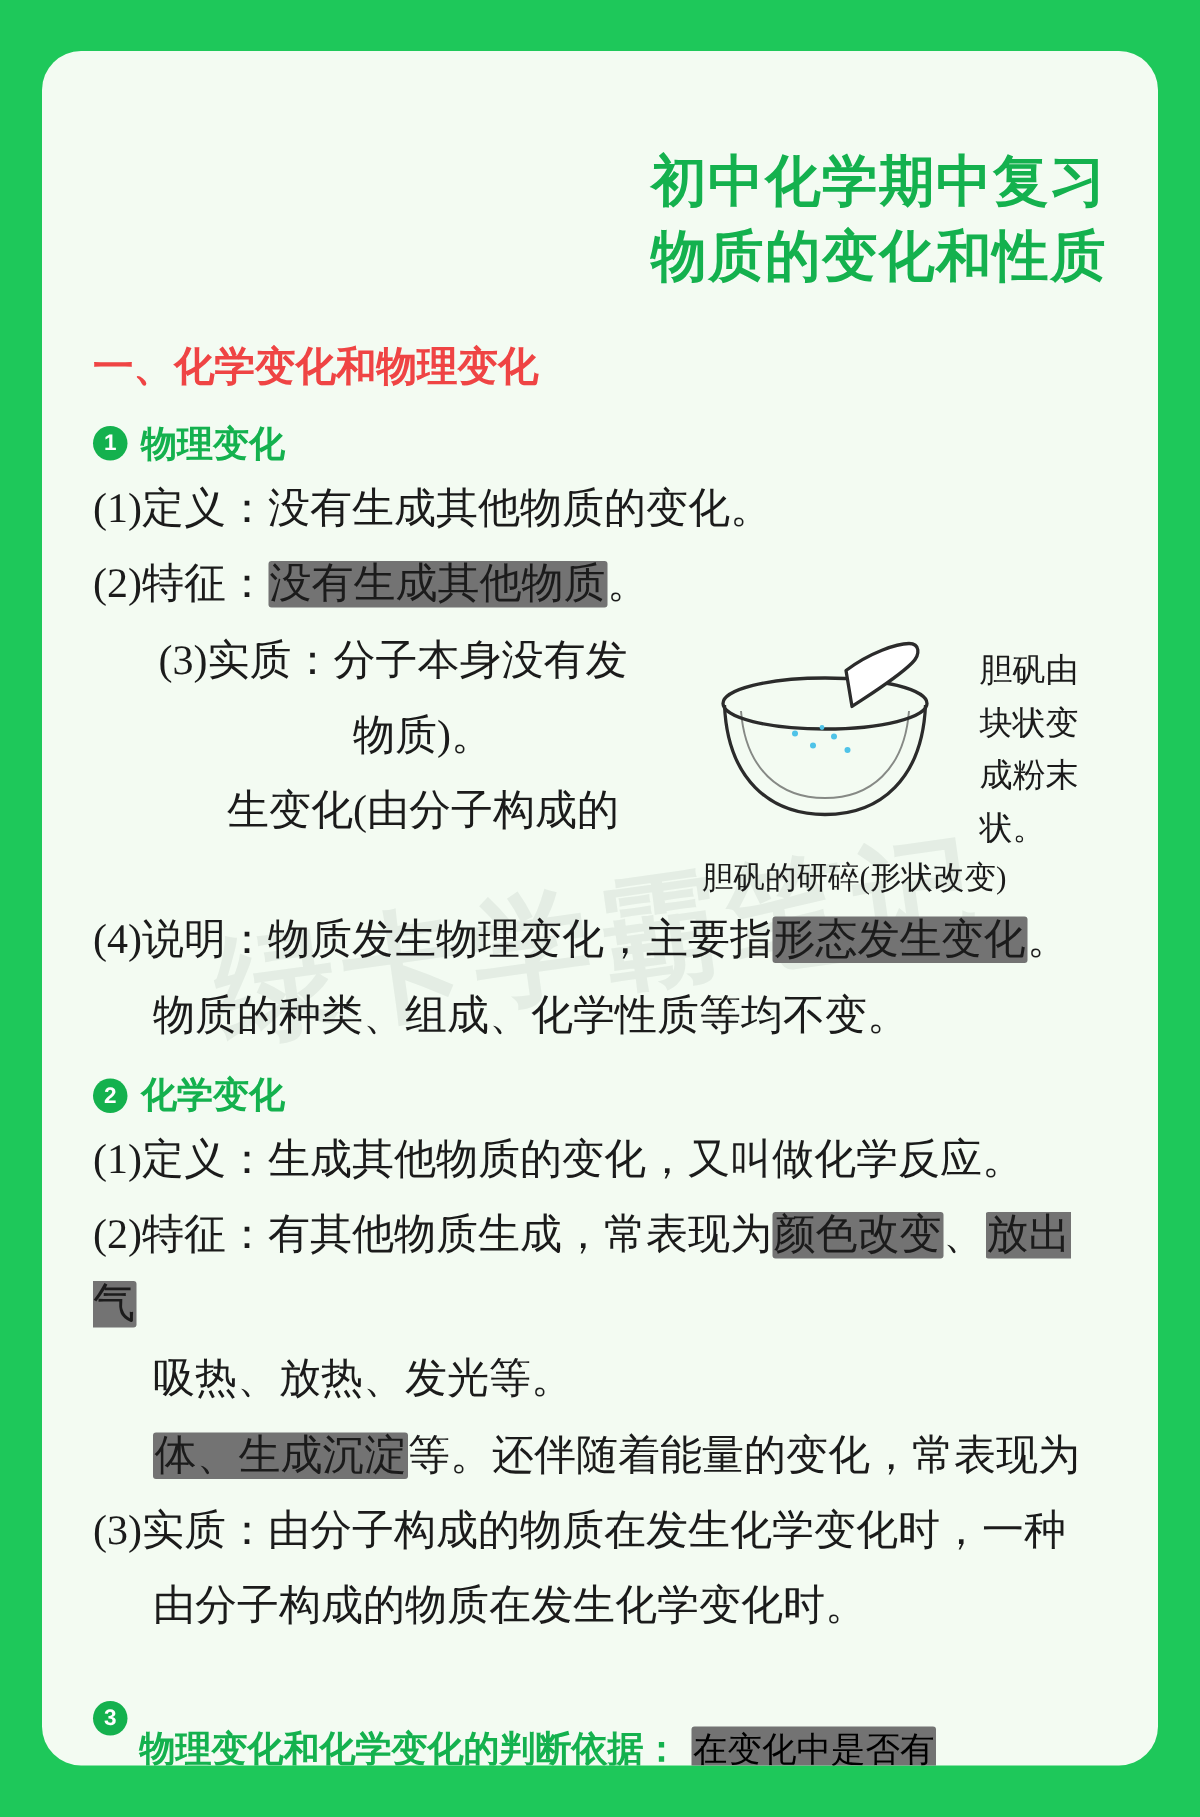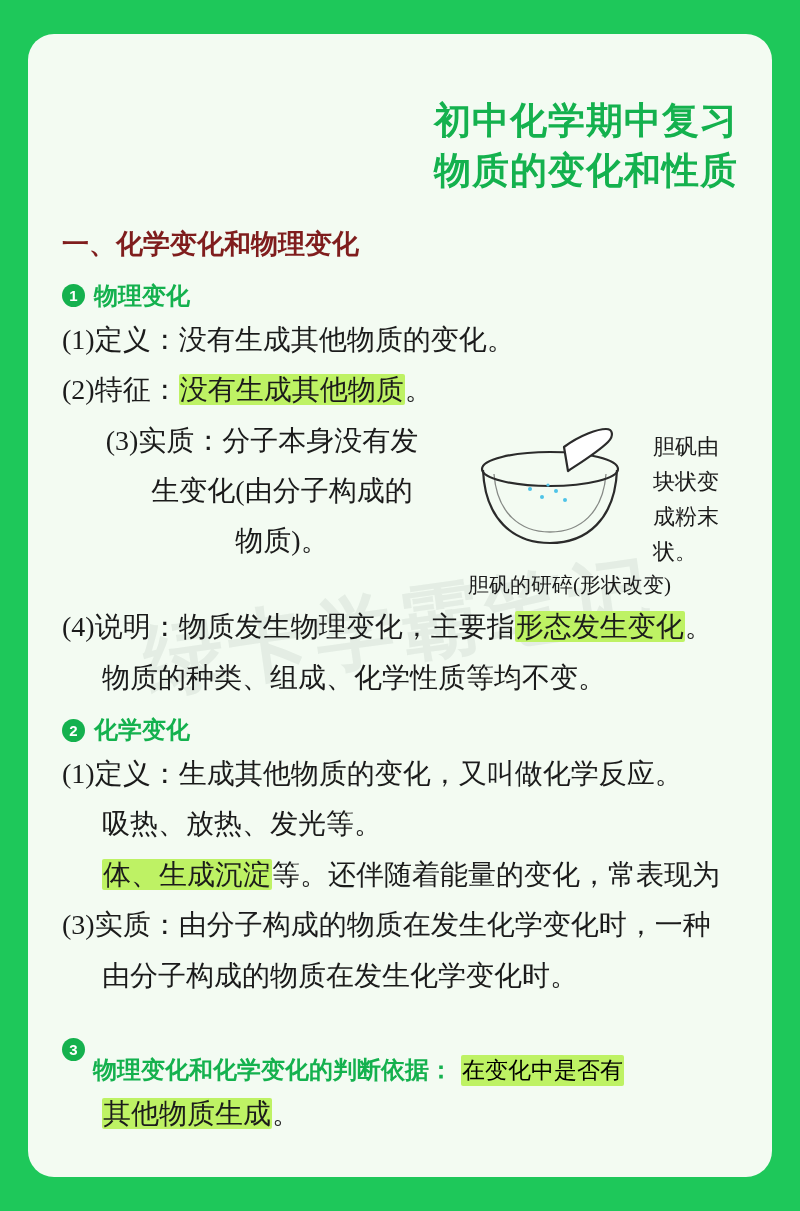--- a/index.html
+++ b/index.html
@@ -51,21 +51,21 @@
     line-height: 1.35;
     letter-spacing: 1px;
     margin-top: 28px;
     font-family: "Liberation Sans", sans-serif;
     position: relative;
     z-index: 2;
   }
   .title .line2 { display: block; }
 
   .section-h {
-    color: #7f1d1d;
+    color: #ef4444;
     font-weight: bold;
     font-size: 27px;
     margin-top: 30px;
     margin-bottom: 18px;
     font-family: "Liberation Sans", sans-serif;
     position: relative;
     z-index: 2;
   }
 
   .sub-h {
@@ -100,21 +100,21 @@
     font-size: 28px;
     color: #1b1b1b;
     line-height: 1.62;
     margin: 5px 0 0 0;
     position: relative;
     z-index: 2;
   }
   .indent { text-indent: 40px; }
 
   .hl {
-    background: #bef264;
+    background: #737373;
     padding: 0 1px;
     border-radius: 2px;
   }
 
   .row {
     display: flex;
     align-items: flex-start;
     position: relative;
     z-index: 2;
   }
@@ -180,22 +180,22 @@
 
   <div class="para">(1)定义：没有生成其他物质的变化。</div>
 
   <div class="para">
     <span>(2)特征：</span><span class="hl">没有生成其他物质</span><span>。</span>
   </div>
 
   <div class="row">
     <div class="col-left">
       <div class="para">(3)实质：分子本身没有发</div>
+      <div class="para indent">物质)。</div>
       <div class="para indent">生变化(由分子构成的</div>
-      <div class="para indent">物质)。</div>
     </div>
     <div class="col-right">
       <div class="row" style="align-items:center;">
         <div class="fig-wrap">
           <svg width="185" height="125" viewBox="0 0 185 125">
             <ellipse cx="82" cy="42" rx="68" ry="17" fill="none" stroke="#2b2b2b" stroke-width="2.2"></ellipse>
             <path d="M15 43 C17 92, 45 116, 82 116 C119 116, 147 92, 149 43" fill="none" stroke="#2b2b2b" stroke-width="2.2"></path>
             <path d="M26 47 C29 86, 52 105, 82 105 C112 105, 135 86, 138 47" fill="none" stroke="#2b2b2b" stroke-width="1.3" opacity="0.55"></path>
             <path d="M96 20 C112 8, 130 2, 138 2 C145 2, 146 9, 140 15 C130 25, 112 36, 100 44 Z" fill="#ffffff" stroke="#2b2b2b" stroke-width="2.2" stroke-linejoin="round"></path>
             <circle cx="62" cy="62" r="2" fill="#4fc3e8"></circle>
@@ -216,20 +216,23 @@
   </div>
   <div class="para indent">物质的种类、组成、化学性质等均不变。</div>
 
   <div class="sub-h">
     <span class="numbadge">2</span>
     <span>化学变化</span>
   </div>
 
   <div class="para">(1)定义：生成其他物质的变化，又叫做化学反应。</div>
 
+  <div class="para">
+    <span>(2)特征：有其他物质生成，常表现为</span><span class="hl">颜色改变</span><span>、</span><span class="hl">放出气</span>
+  </div>
   <div class="para indent">吸热、放热、发光等。</div>
   <div class="para indent">
     <span class="hl">体、生成沉淀</span><span>等。还伴随着能量的变化，常表现为</span>
   </div>
 
   <div class="para">(3)实质：由分子构成的物质在发生化学变化时，一种</div>
   <div class="para indent">由分子构成的物质在发生化学变化时。</div>
 
   <div class="sub-h-inline">
     <span class="numbadge badgewrap">3</span>

